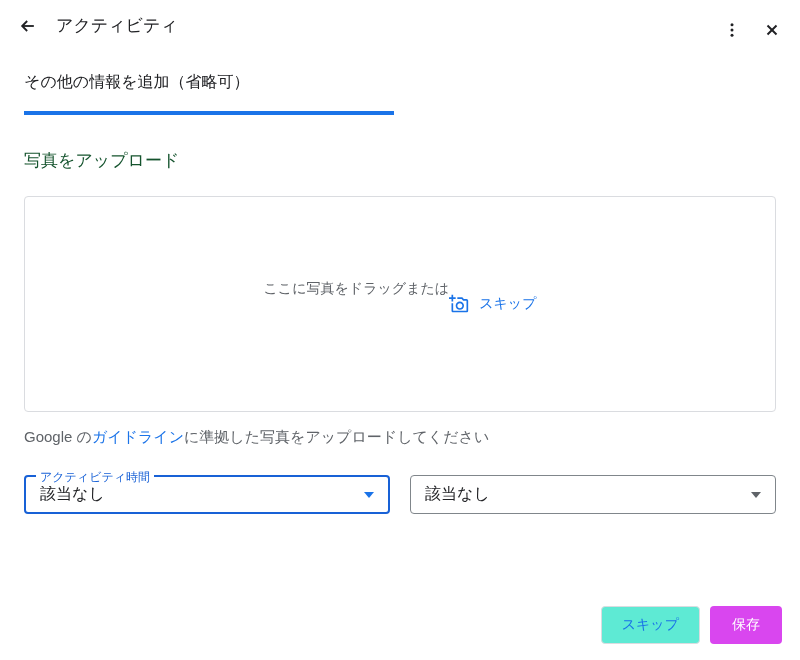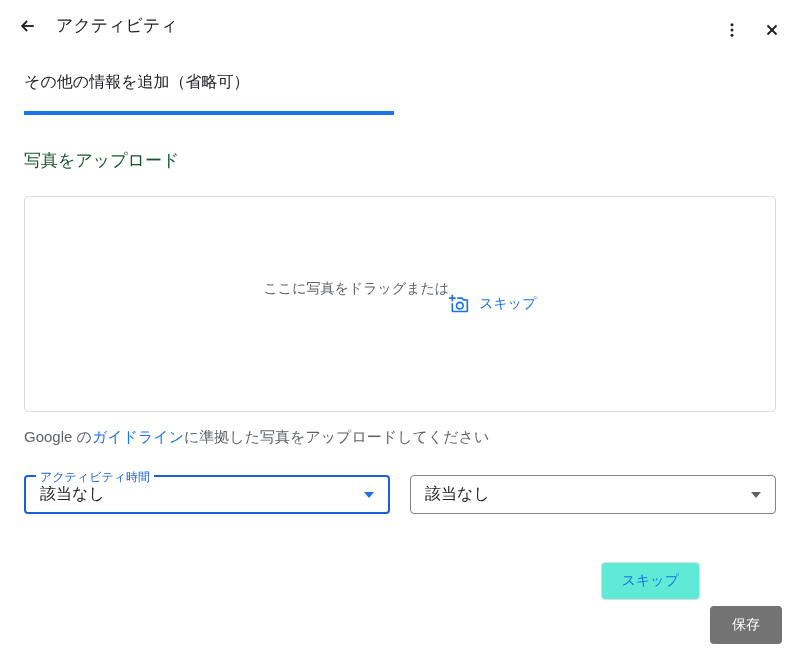--- a/index.html
+++ b/index.html
@@ -174,25 +174,24 @@
       display: flex;
       align-items: center;
       justify-content: center;
     }
     .btn-skip {
       background: #5eead4;
       color: #1a73e8;
       border: 1px solid #dadce0;
     }
     .btn-save {
-      background: #737373;
+      background: #d946ef;
       color: #fff;
       border: none;
       padding: 12px 22px;
-      margin-top: 44px;
     }
   </style>
 </head>
 <body>
 
 <div class="container">
   <div class="header">
     <div class="back-btn">
       <svg width="20" height="20" viewBox="0 0 24 24" fill="none" stroke="#202124" stroke-width="2.2">
         <path d="M19 12H5"></path>

